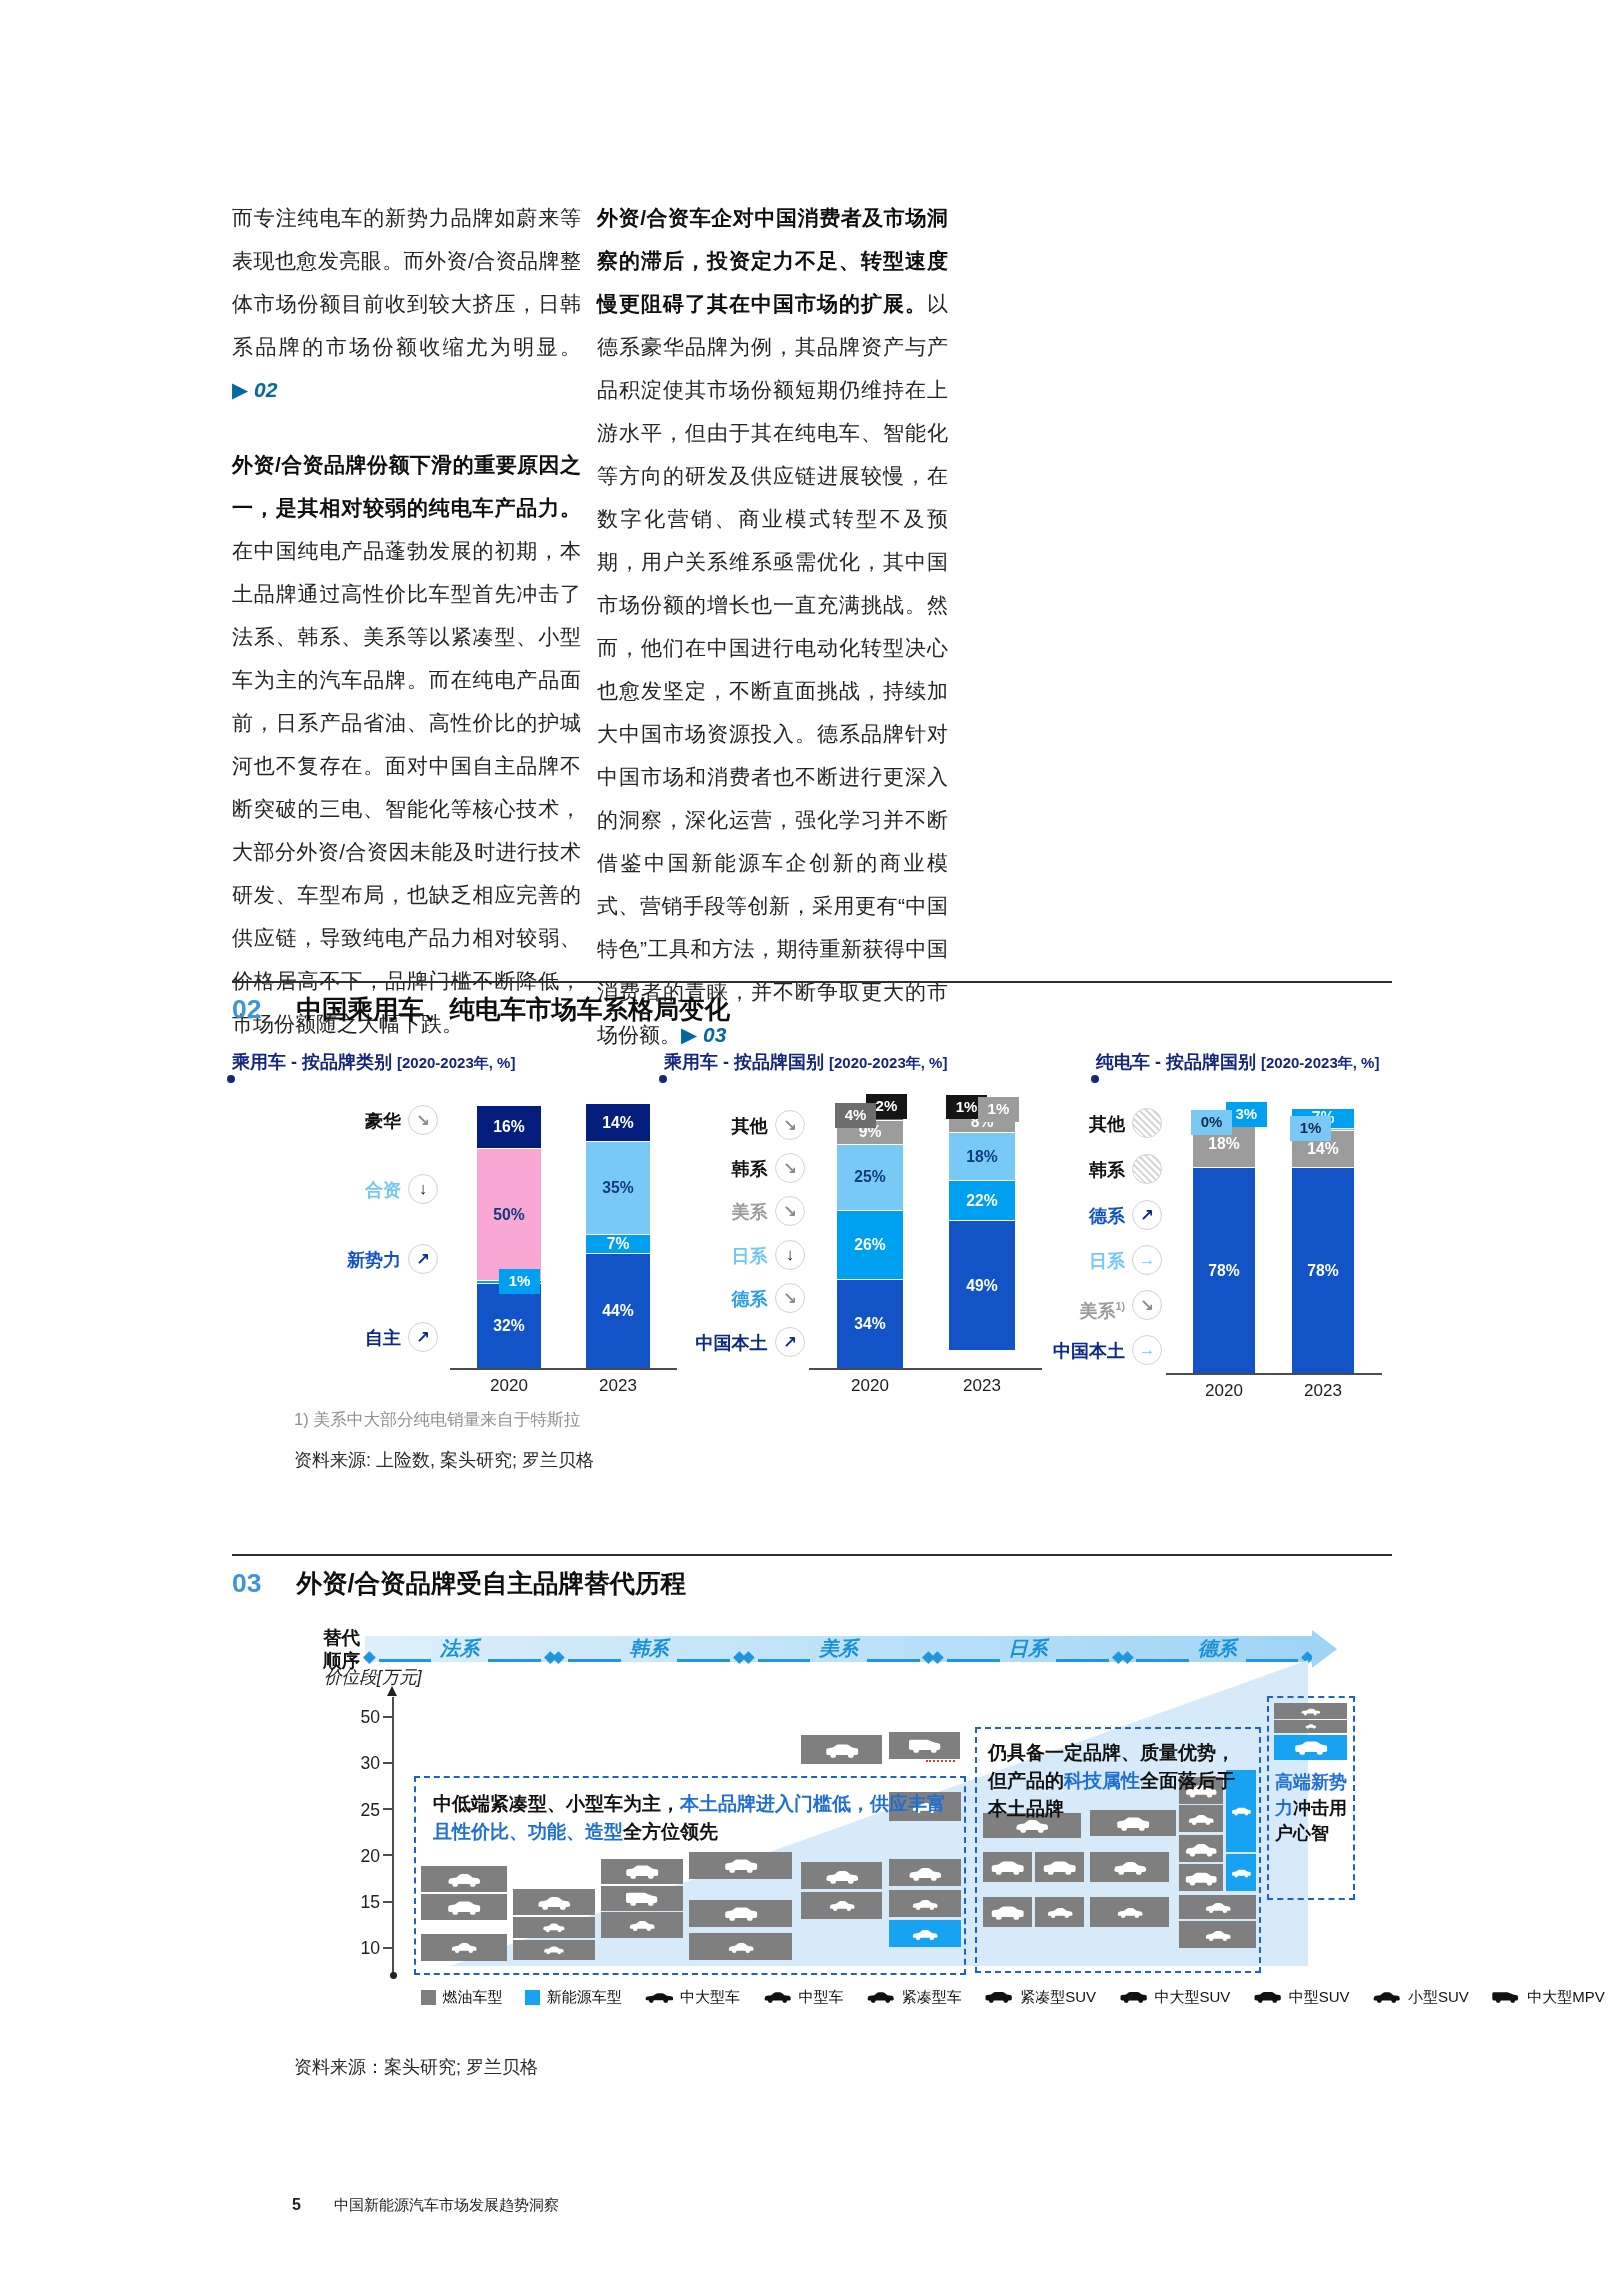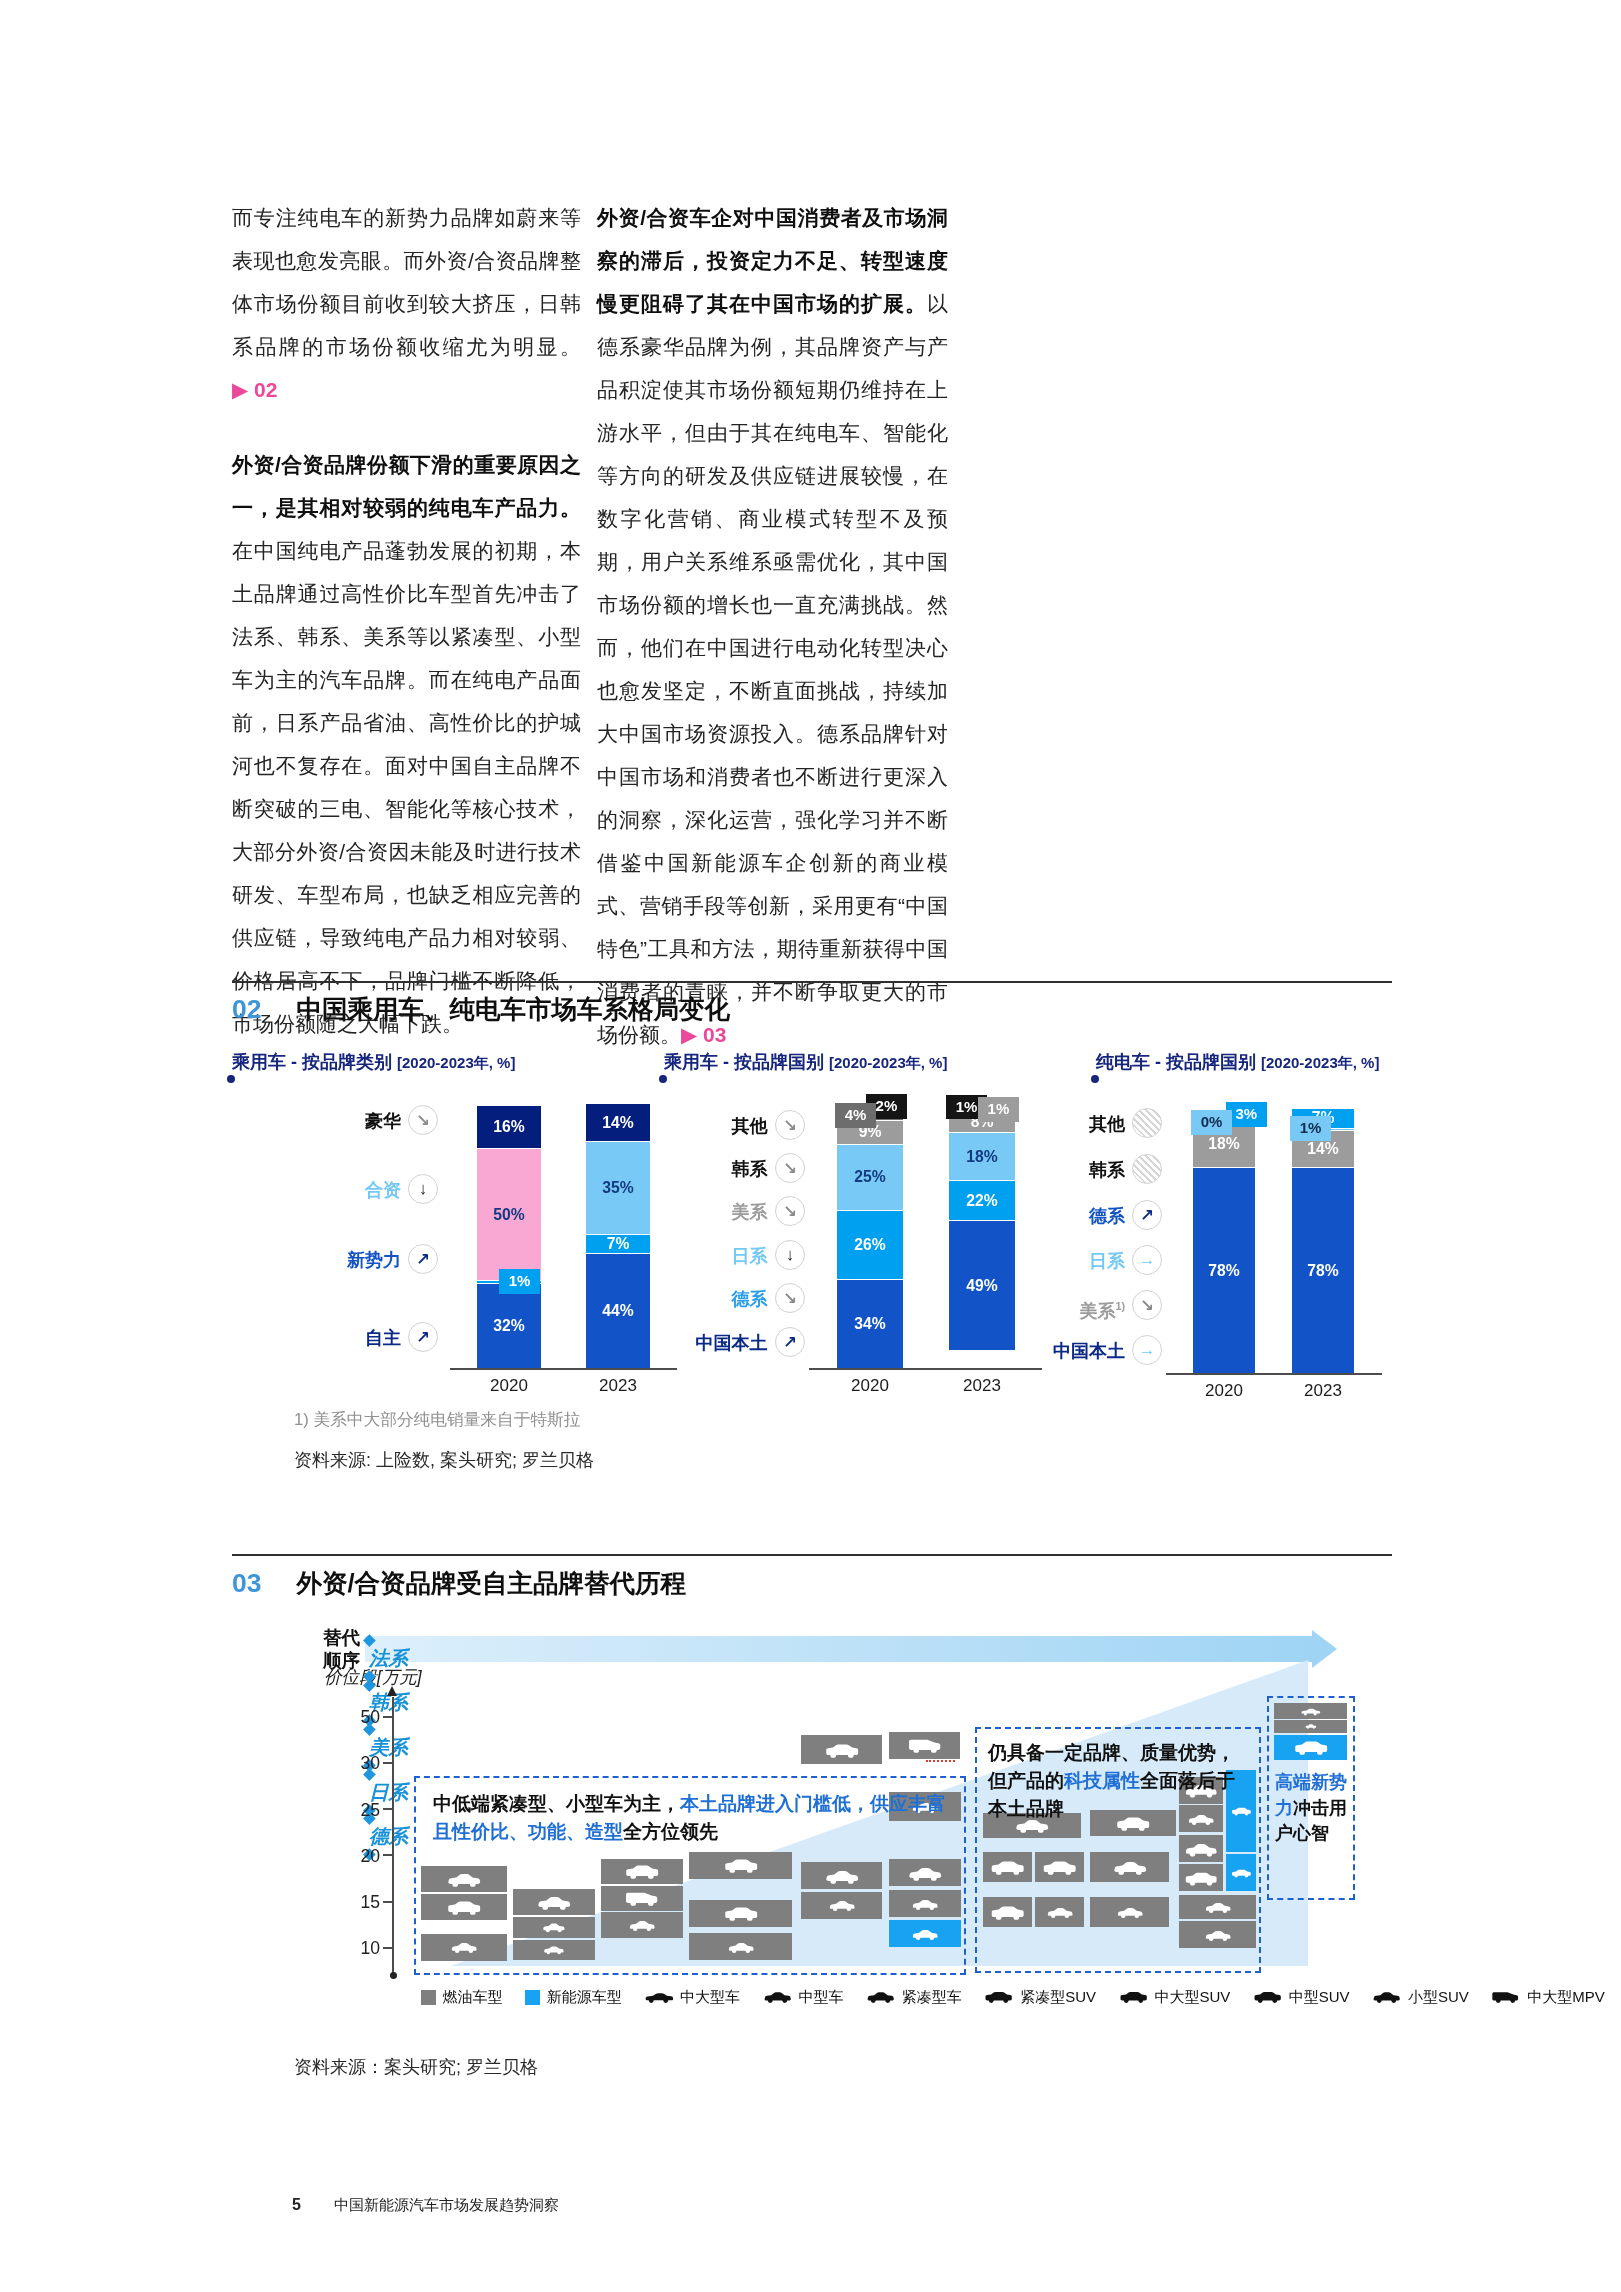--- a/index.html
+++ b/index.html
@@ -5,21 +5,21 @@
   html,body{margin:0;padding:0;background:#fff;}
   .page{position:relative;width:1621px;height:2293px;background:#fff;overflow:hidden;
         font-family:"Liberation Sans","DejaVu Sans",sans-serif;color:#222;}
   .abs{position:absolute;}
   
   .col p{margin:0;font-size:21px;line-height:43px;text-align:justify;color:#242424;}
   .col p + p{margin-top:32px;}
   .colL{position:absolute;left:232px;top:196px;width:349px;}
   .colR{position:absolute;left:597px;top:196px;width:351px;}
   .col b{color:#0f0f0f;}
-  .ref{color:#ec4899;font-weight:bold;white-space:nowrap;}
+  .ref{color:#0369a1;font-weight:bold;white-space:nowrap;font-style:italic;}
   
   .rule{position:absolute;left:232px;width:1160px;height:2px;background:#2f2f2f;}
   .fig-head{position:absolute;left:232px;display:flex;gap:35px;align-items:baseline;}
   .fig-num{font-size:26.5px;font-weight:bold;color:#3d96d9;}
   .fig-title{font-size:25.5px;font-weight:bold;color:#0f0f0f;}
   .fnote{position:absolute;font-size:16.7px;color:#909090;}
   .source{position:absolute;font-size:18px;color:#2a2a2a;}
   .footer{position:absolute;display:flex;gap:33px;align-items:baseline;font-size:15px;color:#222;}
   .footer .pn{font-weight:bold;font-size:16px;}
   
@@ -35,21 +35,21 @@
   .lg-label sup{font-size:10.8px;}
   .bar{position:absolute;}
   .seg{position:relative;width:100%;box-sizing:border-box;display:flex;align-items:center;justify-content:center;
        font-size:15.7px;font-weight:600;overflow:visible;}
   .seg.sep{border-top:1px solid #fff;}
   .chip{position:absolute;width:41px;height:24.5px;line-height:24.5px;text-align:center;font-size:15px;font-weight:bold;z-index:6;}
   .axis{position:absolute;height:2px;background:#4c4c4c;}
   .year{position:absolute;text-align:center;font-size:17px;color:#1c1c1c;}
   
   .seq-label{position:absolute;font-weight:bold;font-size:18.6px;line-height:22.5px;color:#111;width:51px;}
-  .tl-band{position:absolute;display:flex;align-items:flex-start;background:linear-gradient(90deg,#ddeffb,#9fd4f4);flex-direction:column;}
+  .tl-band{position:absolute;display:flex;align-items:flex-end;background:linear-gradient(90deg,#ddeffb,#9fd4f4);}
   .tl-band:after{content:"";position:absolute;left:100%;top:50%;transform:translateY(-50%);
                  border-left:25.5px solid #9fd4f4;border-top:19.6px solid transparent;border-bottom:19.6px solid transparent;}
   .tl-label{font-style:italic;font-weight:bold;font-size:19.6px;color:#1792d8;padding:0 3.9px;white-space:nowrap;}
   .tl-line{flex:1;height:2.5px;background:#2196e0;margin:0 4.9px;min-width:11.8px;}
   .tl-dia{width:8.8px;height:8.8px;background:#2196e0;transform:rotate(45deg);flex:0 0 auto;}
   .ylab{position:absolute;font-style:italic;font-size:17.6px;color:#222;}
   .vaxis{position:absolute;width:2px;background:#4c4c4c;}
   .vaxis-arrow{position:absolute;width:0;height:0;border-left:5.9px solid transparent;border-right:5.9px solid transparent;
                border-bottom:10.8px solid #222;}
   .vaxis-dot{position:absolute;width:6.9px;height:6.9px;border-radius:50%;background:#222;}

